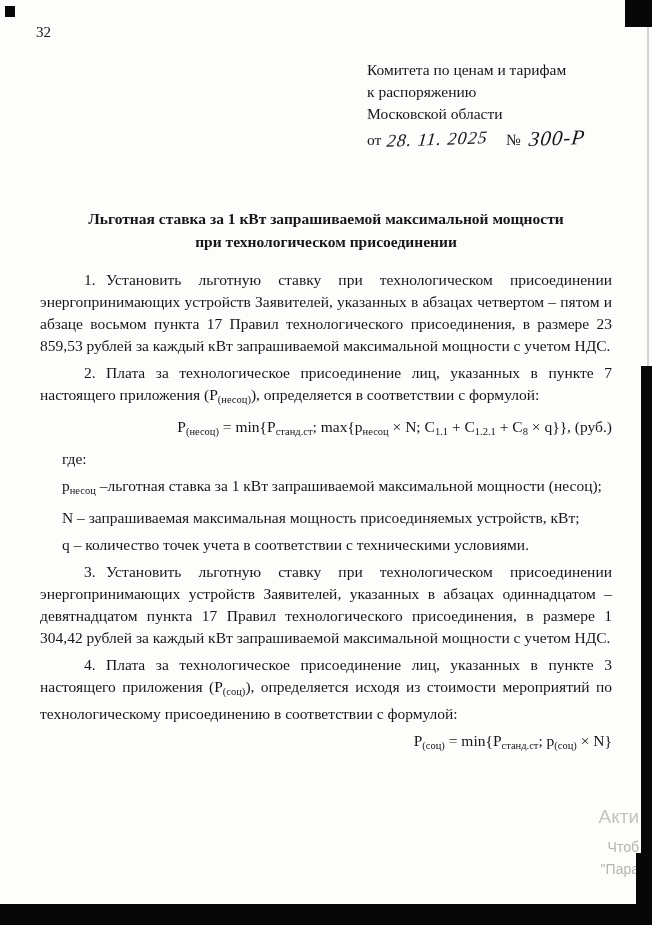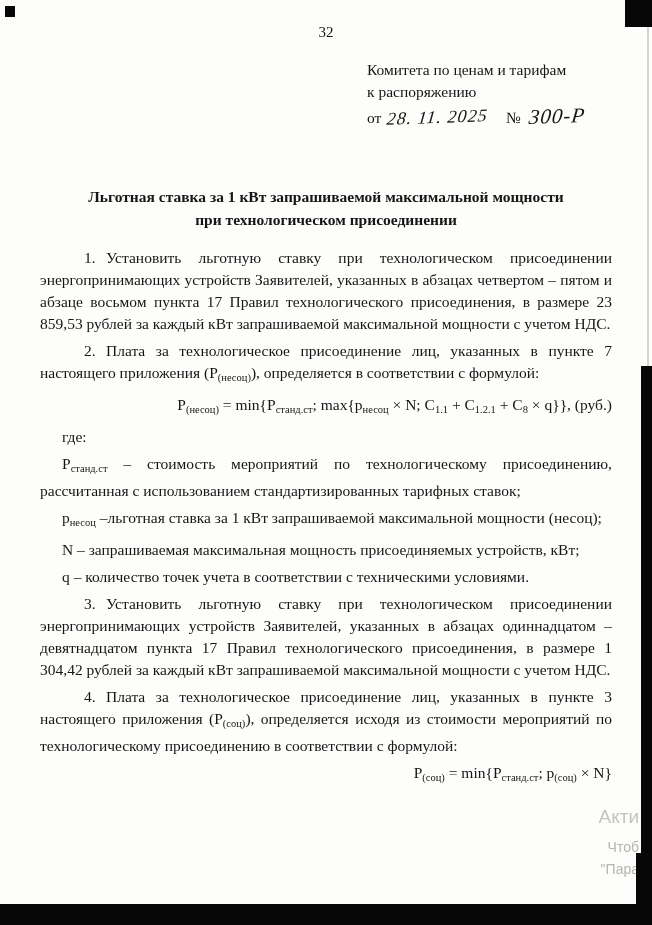--- a/index.html
+++ b/index.html
@@ -5,21 +5,21 @@
   * { margin:0; padding:0; box-sizing:border-box; }
   html,body { background:#ffffff; }
   .page {
     position:relative;
     width:652px; height:925px;
     background:#fdfdfb;
     font-family:"Liberation Serif","DejaVu Serif",serif;
     color:#161616;
     overflow:hidden;
   }
-  .pageno { padding-top:24px; text-align:center; font-size:15px; }
+  .pageno { padding-top:24px; text-align:left; font-size:15px;margin-left:36px; }
   .header-block { margin:18px 0 0 367px; font-size:15.5px; line-height:22px; }
   .date-line { white-space:nowrap; margin-top:2px; }
   .handwrite {
     display:inline-block;
     font-style:italic;
     font-size:18px;
     letter-spacing:1px;
     margin:0 4px 0 6px;
     transform:skewX(-8deg) rotate(-2deg);
   }
@@ -49,40 +49,40 @@
 </head>
 <body>
 
 <div class="page">
 
   <div class="pageno">32</div>
 
   <div class="header-block">
     <div>Комитета по ценам и тарифам</div>
     <div>к распоряжению</div>
+    <div>Московской области</div>
     <div class="date-line">
       <span>от</span><span class="handwrite">28. 11. 2025</span><span class="no-label">№</span><span class="handwrite big">300-Р</span>
     </div>
   </div>
 
   <div class="title">
     <div>Льготная ставка за 1 кВт запрашиваемой максимальной мощности</div>
     <div>при технологическом присоединении</div>
   </div>
 
   <div class="body-text">
     <p class="first"><span class="pnum">1.</span><span><span>Установить льготную ставку при технологическом присоединении энергопринимающих устройств Заявителей, указанных в абзацах четвертом – пятом и абзаце восьмом пункта 17 Правил технологического присоединения, в размере 23 859,53 рублей за каждый кВт запрашиваемой максимальной мощности с учетом НДС.</span></span></p>
 
     <p><span class="pnum">2.</span><span><span>Плата за технологическое присоединение лиц, указанных в пункте 7 настоящего приложения (Р</span><span class="sub">(несоц)</span><span>), определяется в соответствии с формулой:</span></span></p>
 
     <p class="formula"><span>Р</span><span class="sub">(несоц)</span><span> = min{Р</span><span class="sub">станд.ст</span><span>; max{р</span><span class="sub">несоц</span><span> × N; C</span><span class="sub">1.1</span><span> + C</span><span class="sub">1.2.1</span><span> + C</span><span class="sub">8</span><span> × q}}, (руб.)</span></p>
 
     <p class="where">где:</p>
 
-    <p class="def"><span>Р</span><span class="sub">станд.ст</span><span> – стоимость мероприятий по технологическому присоединению, рассчитанная с использованием стандартизированных тарифных ставок;</span></p>
     <p class="def"><span>р</span><span class="sub">несоц</span><span> –льготная ставка за 1 кВт запрашиваемой максимальной мощности (несоц);</span></p>
     <p class="def"><span>N – запрашиваемая максимальная мощность присоединяемых устройств, кВт;</span></p>
     <p class="def"><span>q – количество точек учета в соответствии с техническими условиями.</span></p>
 
     <p><span class="pnum">3.</span><span><span>Установить льготную ставку при технологическом присоединении энергопринимающих устройств Заявителей, указанных в абзацах одиннадцатом – девятнадцатом пункта 17 Правил технологического присоединения, в размере 1 304,42 рублей за каждый кВт запрашиваемой максимальной мощности с учетом НДС.</span></span></p>
 
     <p><span class="pnum">4.</span><span><span>Плата за технологическое присоединение лиц, указанных в пункте 3 настоящего приложения (Р</span><span class="sub">(соц)</span><span>), определяется исходя из стоимости мероприятий по технологическому присоединению в соответствии с формулой:</span></span></p>
 
     <p class="formula"><span>Р</span><span class="sub">(соц)</span><span> = min{Р</span><span class="sub">станд.ст</span><span>; р</span><span class="sub">(соц)</span><span> × N}</span></p>
   </div>

